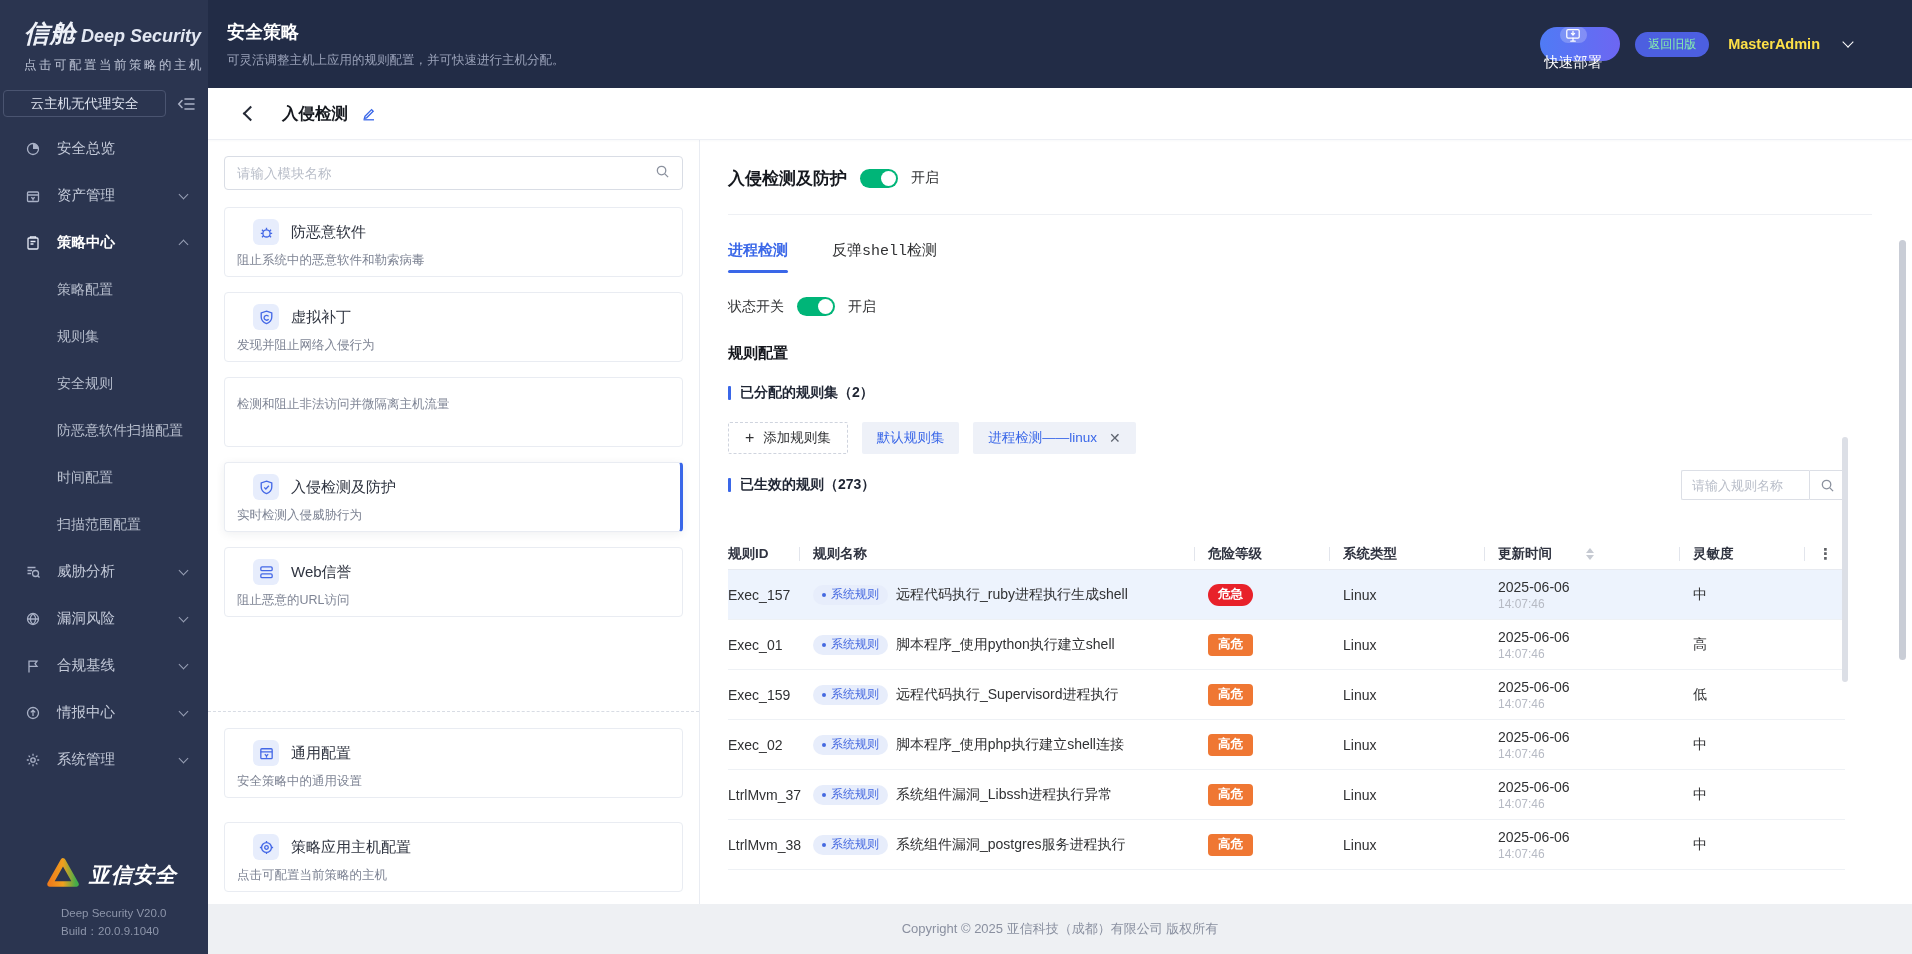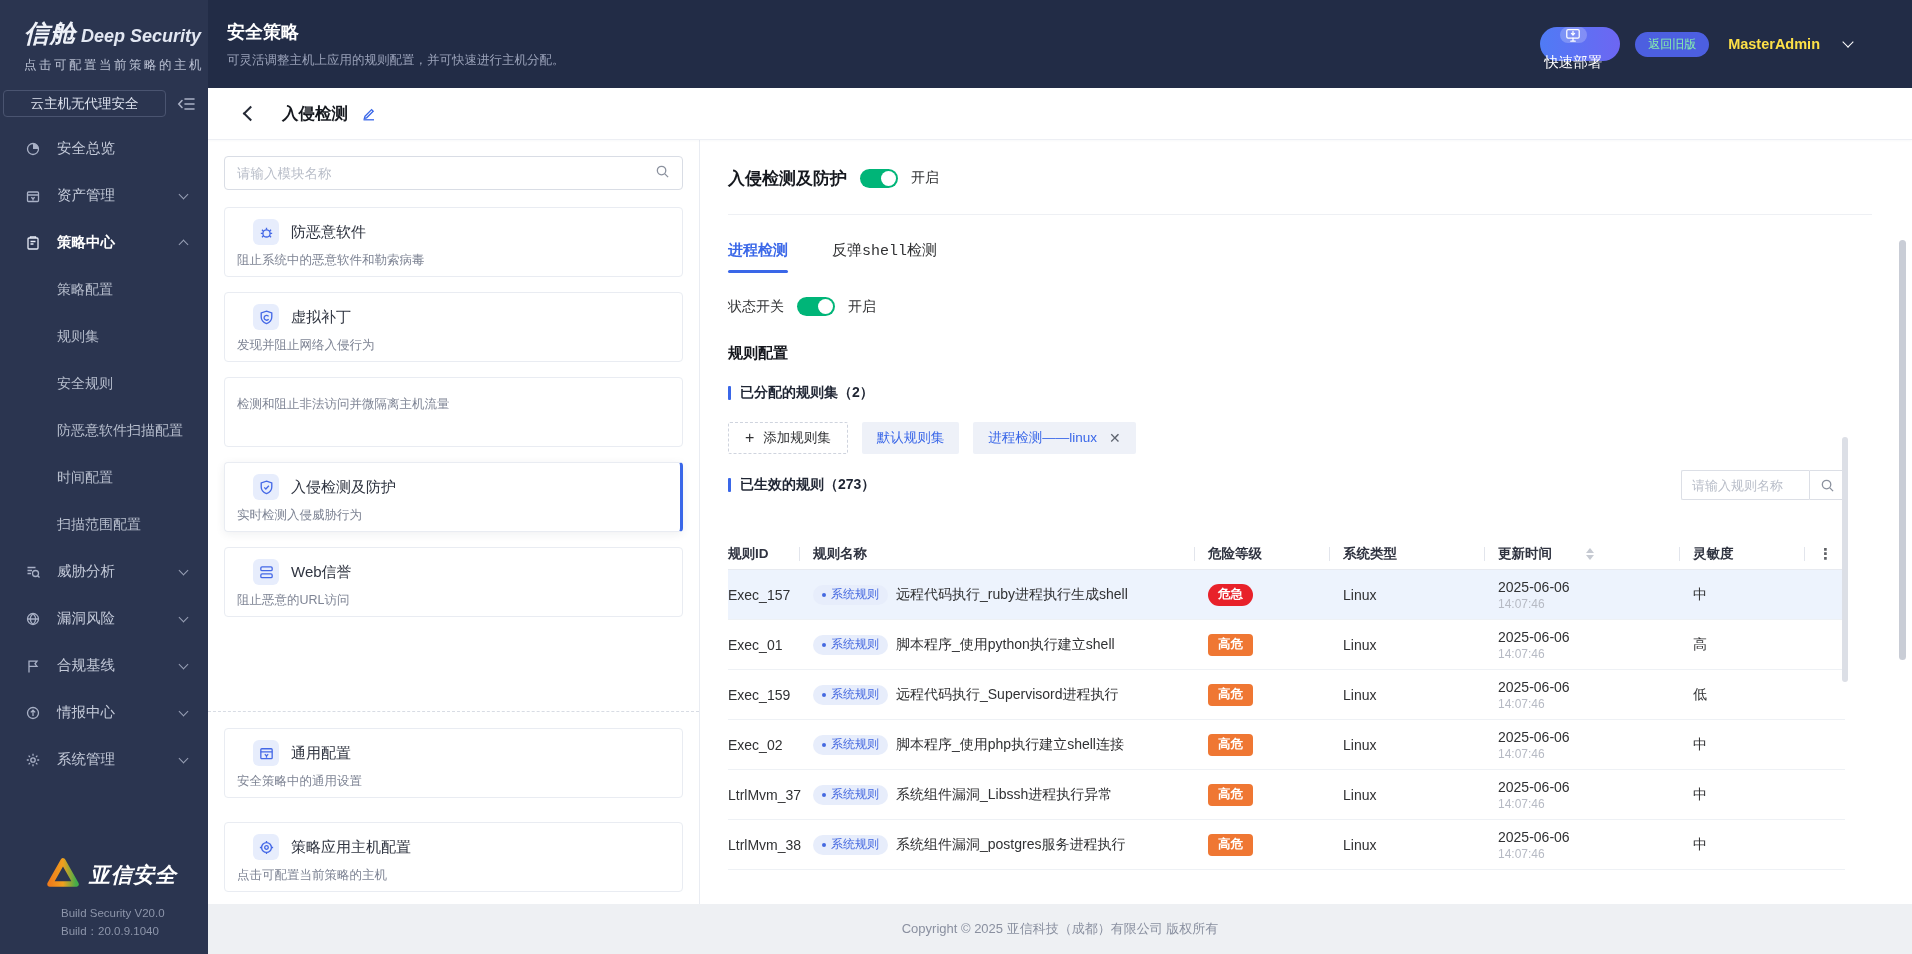--- a/index.html
+++ b/index.html
@@ -276,21 +276,21 @@
                 <stop offset="0.5" stop-color="#f0a01e"></stop>
                 <stop offset="1" stop-color="#44ad49"></stop>
             </linearGradient>
           </defs>
           <path d="M17 4 L30 27 H4 Z" fill="none" stroke="url(#tg)" stroke-width="5.5" stroke-linejoin="round"></path>
         </svg>
       </span>
       <span class="vendor-name">亚信安全</span>
     </div>
     <div class="ver">
-      <div>Build Security V20.0</div>
+      <div>Deep Security V20.0</div>
       <div>Build：20.0.9.1040</div>
     </div>
   </div>
 </aside>
 
 <header class="topbar">
   <div>
     <div class="tb-title">安全策略</div>
     <div class="tb-sub">可灵活调整主机上应用的规则配置，并可快速进行主机分配。</div>
   </div>

